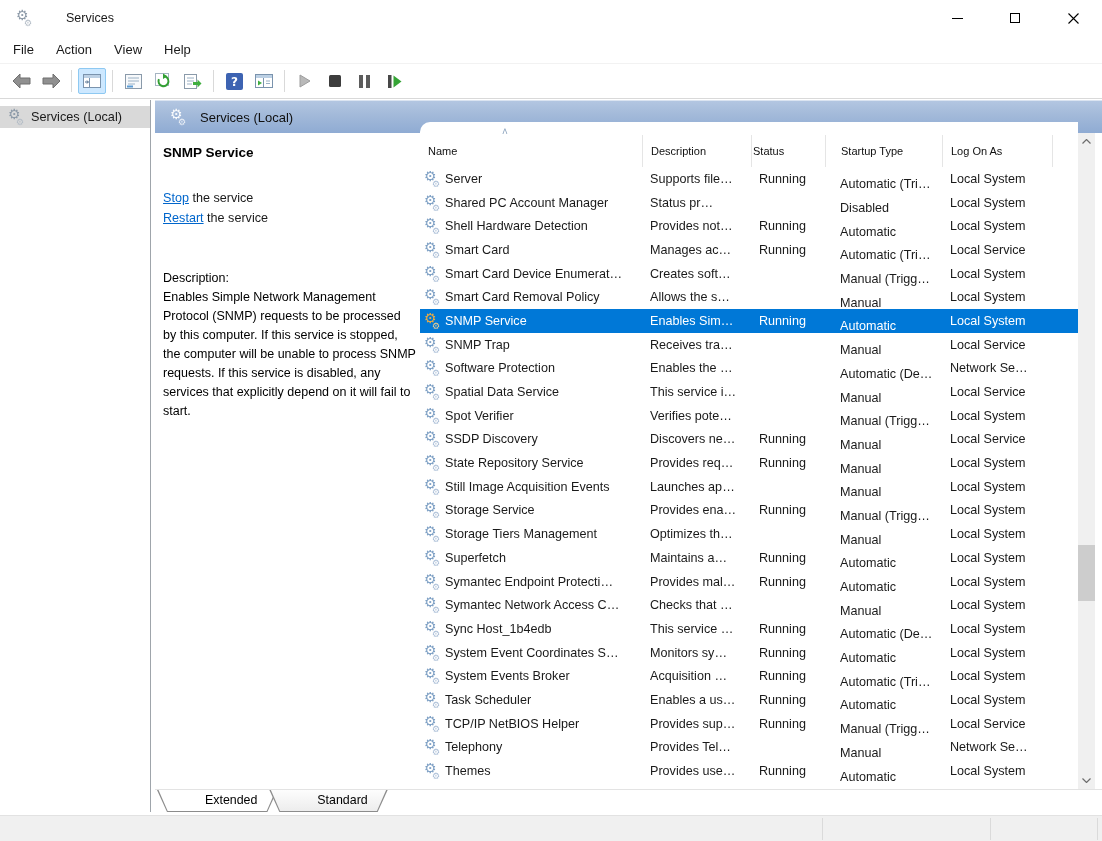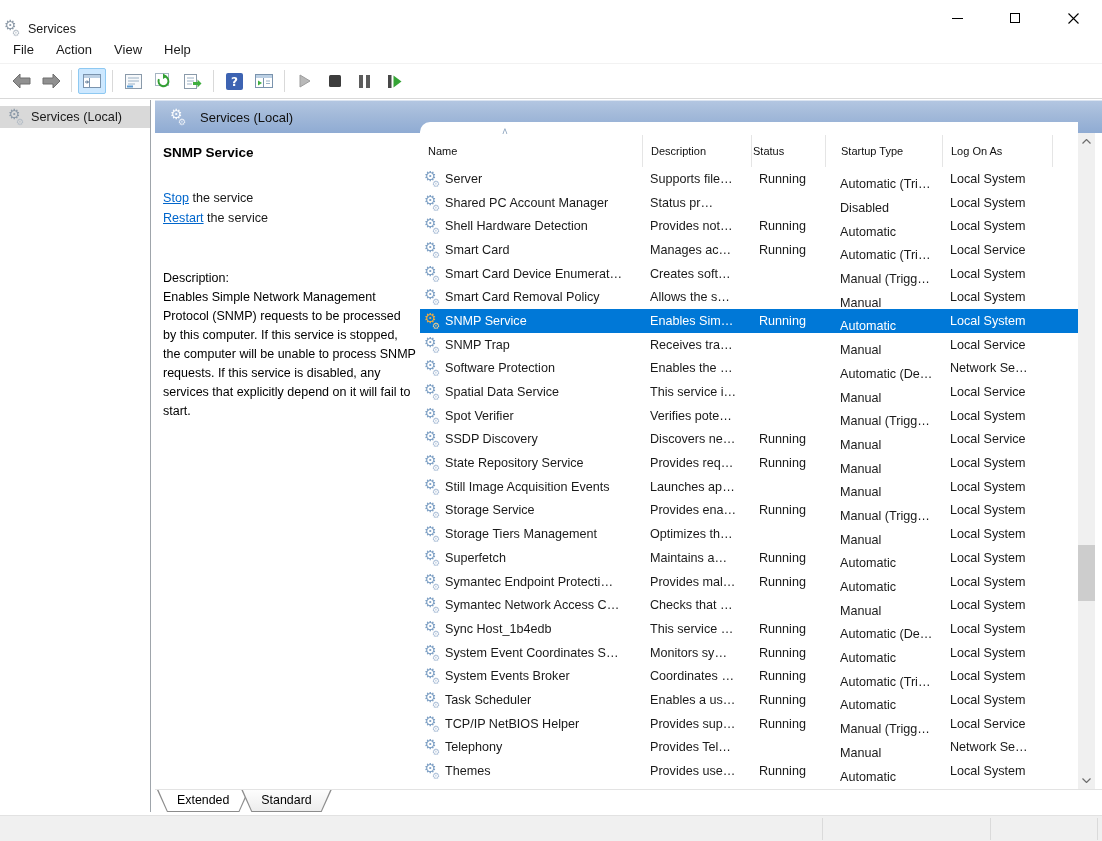--- a/index.html
+++ b/index.html
@@ -8,21 +8,21 @@
 
   
   .gears { position:relative; width:16px; height:16px; display:inline-block; flex:0 0 16px; font-family:"DejaVu Sans",sans-serif; }
   .gears::before { content:"\2699"; position:absolute; top:-3px; left:0; font-size:14px; color:#7fa1c5; }
   .gears::after  { content:"\2699"; position:absolute; bottom:-2px; right:0px; font-size:9px; color:#a9bdd6; }
   .gears.gray::before { color:#8d9aa8; } .gears.gray::after { color:#b3bcc6; }
   .gears.white::before { color:rgba(255,255,255,0.95); } .gears.white::after { color:rgba(255,255,255,0.8); }
   .row.selected .gears::before { color:#e8ab46; } .row.selected .gears::after { color:#f3cf8e; }
 
   
-  .titlebar { height:36px; display:flex; align-items:flex-end; padding-left:4px; background:#fff; }
+  .titlebar { height:36px; display:flex; align-items:center; padding-left:16px; background:#fff;gap:26px; }
   .titlebar .title { margin-left:8px; font-size:12.5px; }
   .win-controls { margin-left:auto; display:flex; height:36px; }
   .win-btn { width:58px; height:36px; display:flex; align-items:center; justify-content:center; }
   .glyph-min { width:11px; height:1px; background:#000; }
   .glyph-max { width:10px; height:10px; border:1px solid #000; }
 
   
   .menubar { height:28px; display:flex; align-items:center; padding-left:2px; border-bottom:1px solid #f2f2f2; }
   .menu-item { padding:0 11px; height:100%; display:flex; align-items:center; font-size:13px; }
 
@@ -68,21 +68,21 @@
   .sb-btn { position:absolute; left:0; width:17px; height:17px; display:flex; align-items:center; justify-content:center; }
   .sb-up { top:0; } .sb-down { bottom:0; }
   .sb-thumb { position:absolute; left:0; top:412px; width:17px; height:56px; background:#cdcdcd; }
 
   
   .tab-row { position:absolute; left:0; right:0; bottom:0; height:23px; background:#fff; border-top:1px solid #e3e3e3; display:flex; padding-left:2px; }
   .tab { position:relative; height:22px; line-height:21px; font-size:12.4px; color:#000; padding:0 20px; margin-right:-8px; }
   .tab .tab-bg { position:absolute; inset:0; clip-path:polygon(0 0,100% 0,calc(100% - 10px) 100%,10px 100%); background:#8c8c8c; }
   .tab .tab-fill { position:absolute; inset:0; clip-path:polygon(1.5px 0,calc(100% - 1.5px) 0,calc(100% - 10.7px) calc(100% - 1px),10.7px calc(100% - 1px)); background:#fff; }
   .tab.inactive .tab-fill { background:linear-gradient(180deg,#fdfdfd,#ececec); }
-  .tab .tab-label { position:relative; z-index:2; }
+  .tab .tab-label { position:relative; z-index:2;margin-left:28px; }
 
   
   .statusbar { position:absolute; left:0; right:0; bottom:0; height:26px; background:#f0f0f0; border-top:1px solid #e2e2e2; }
   .sb-div { position:absolute; top:2px; bottom:1px; width:1px; background:#dadada; }
 </style>
 </head>
 <body>
 
 <div class="titlebar">
   <span class="gears gray"></span>
@@ -443,21 +443,21 @@
     <div class="cell c-desc">Monitors sy…</div>
     <div class="cell c-status">Running</div>
     <div class="cell c-startup">Automatic</div>
     <div class="cell c-logon">Local System</div>
   </div>
           <div class="row">
     <div class="cell c-name">
               <span class="gears"></span>
               <span>System Events Broker</span>
             </div>
-    <div class="cell c-desc">Coordinates …</div>
+    <div class="cell c-desc">Acquisition …</div>
     <div class="cell c-status">Running</div>
     <div class="cell c-startup">Automatic (Tri…</div>
     <div class="cell c-logon">Local System</div>
   </div>
           <div class="row">
     <div class="cell c-name">
               <span class="gears"></span>
               <span>Task Scheduler</span>
             </div>
     <div class="cell c-desc">Enables a us…</div>

